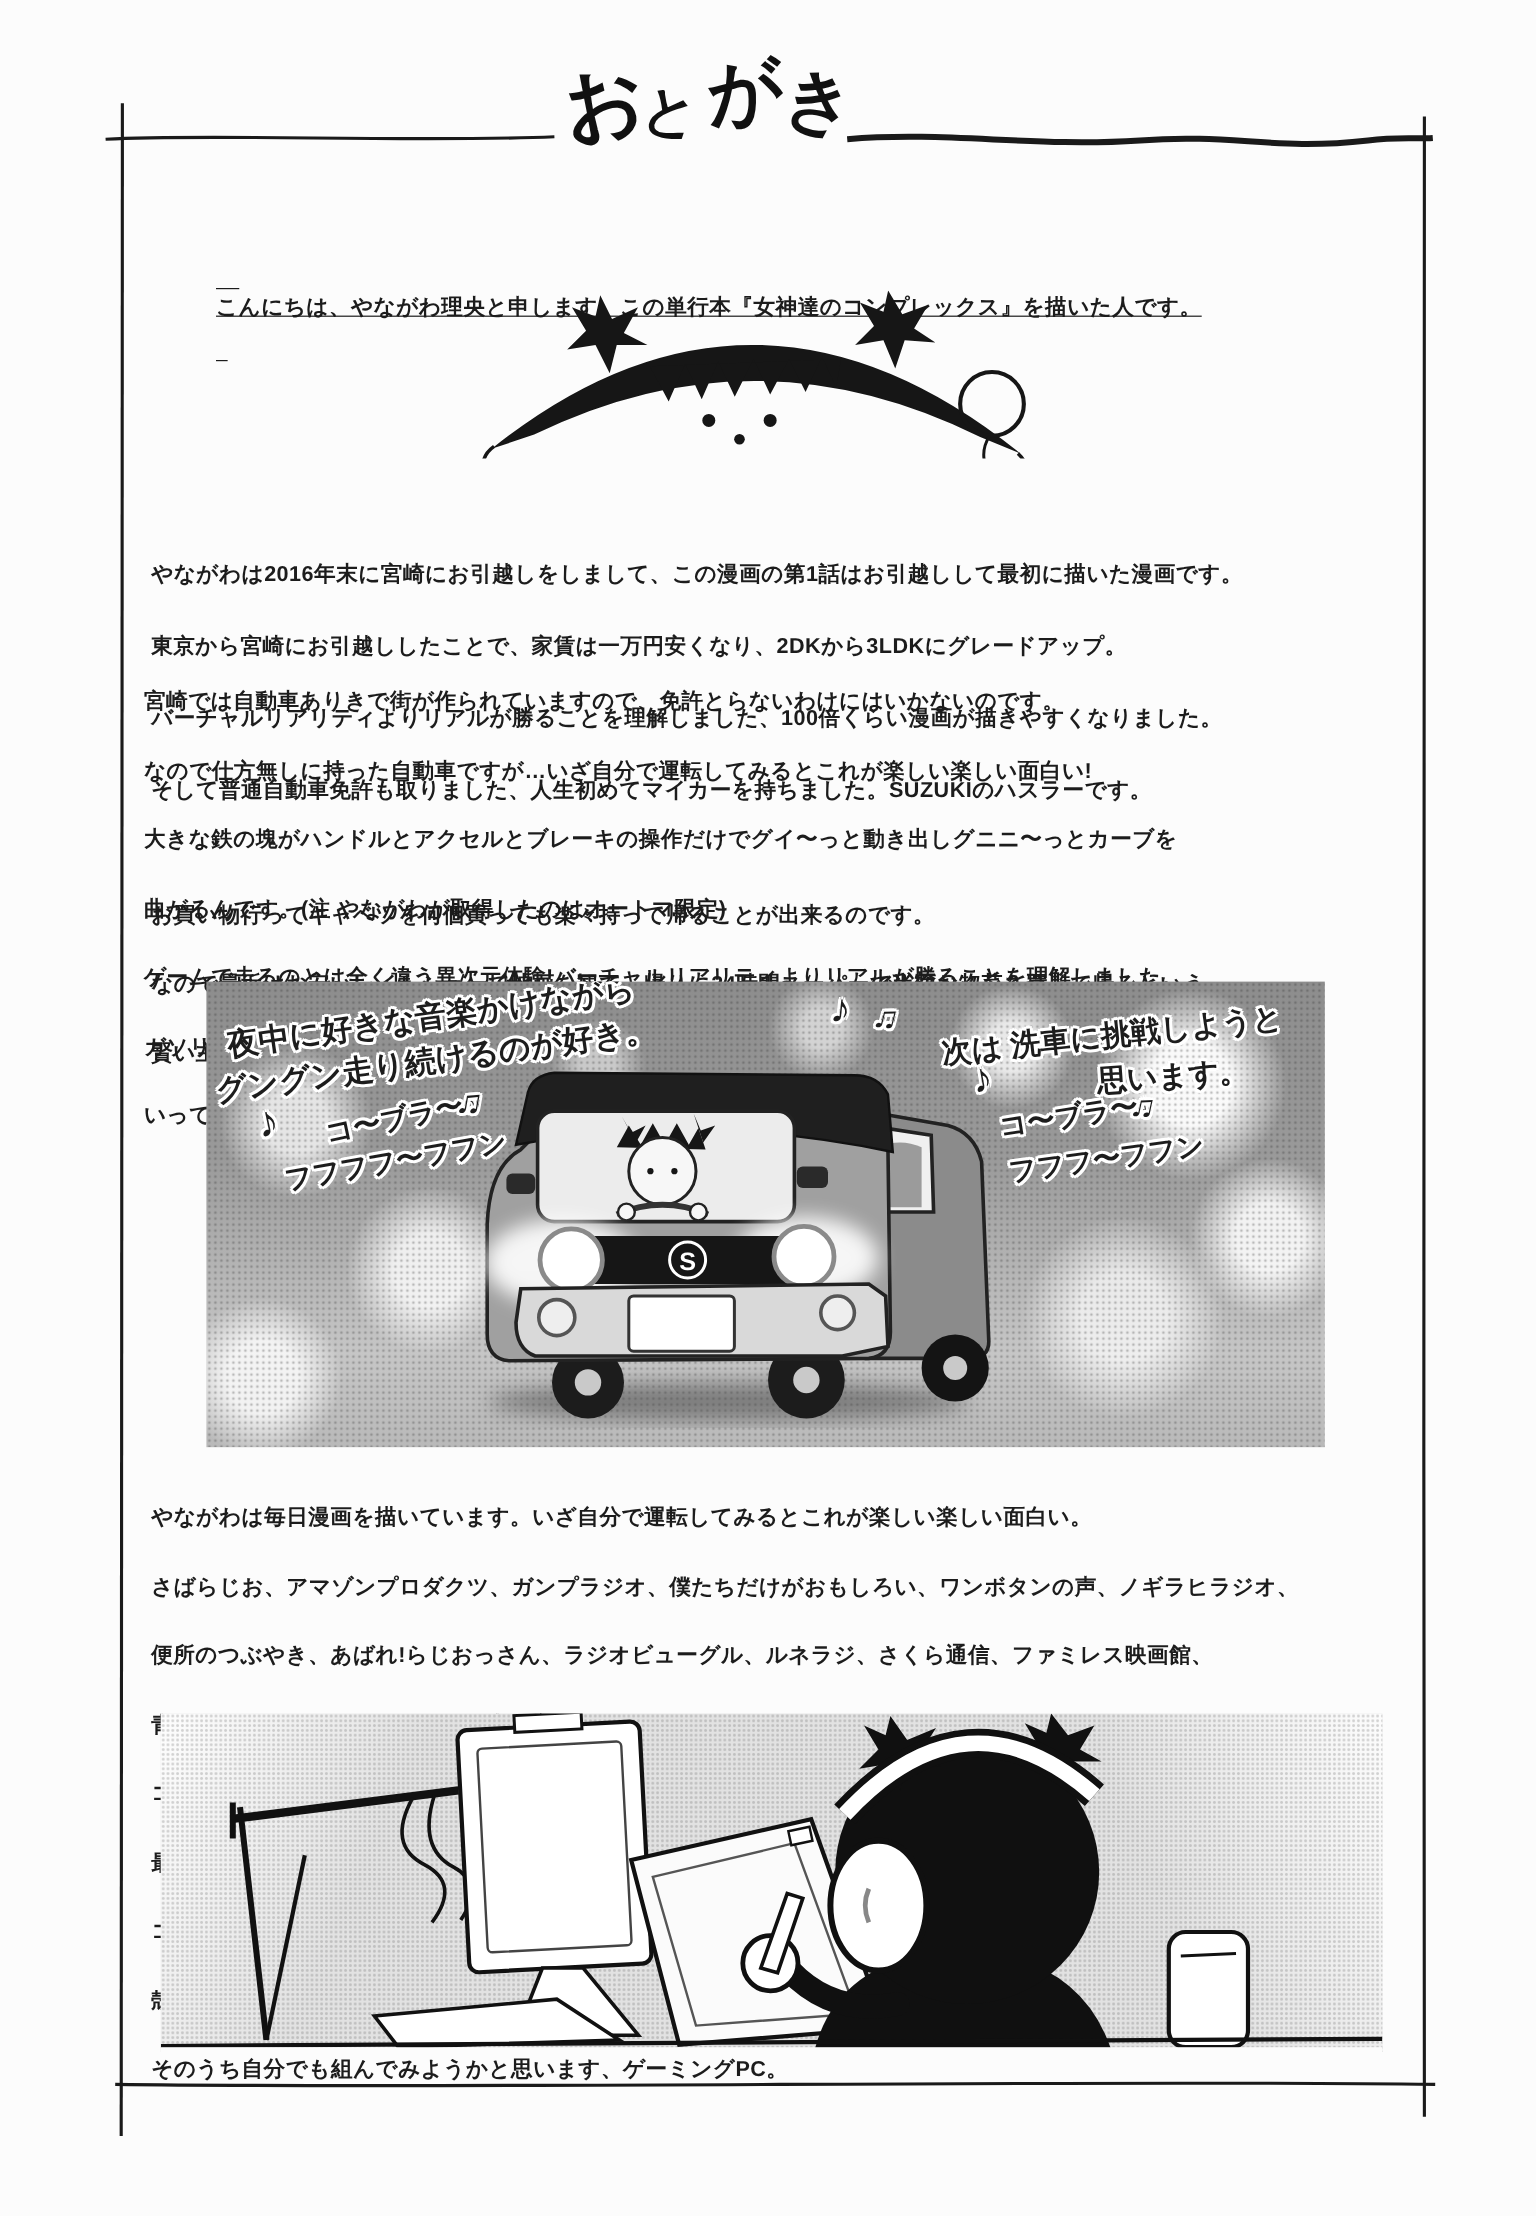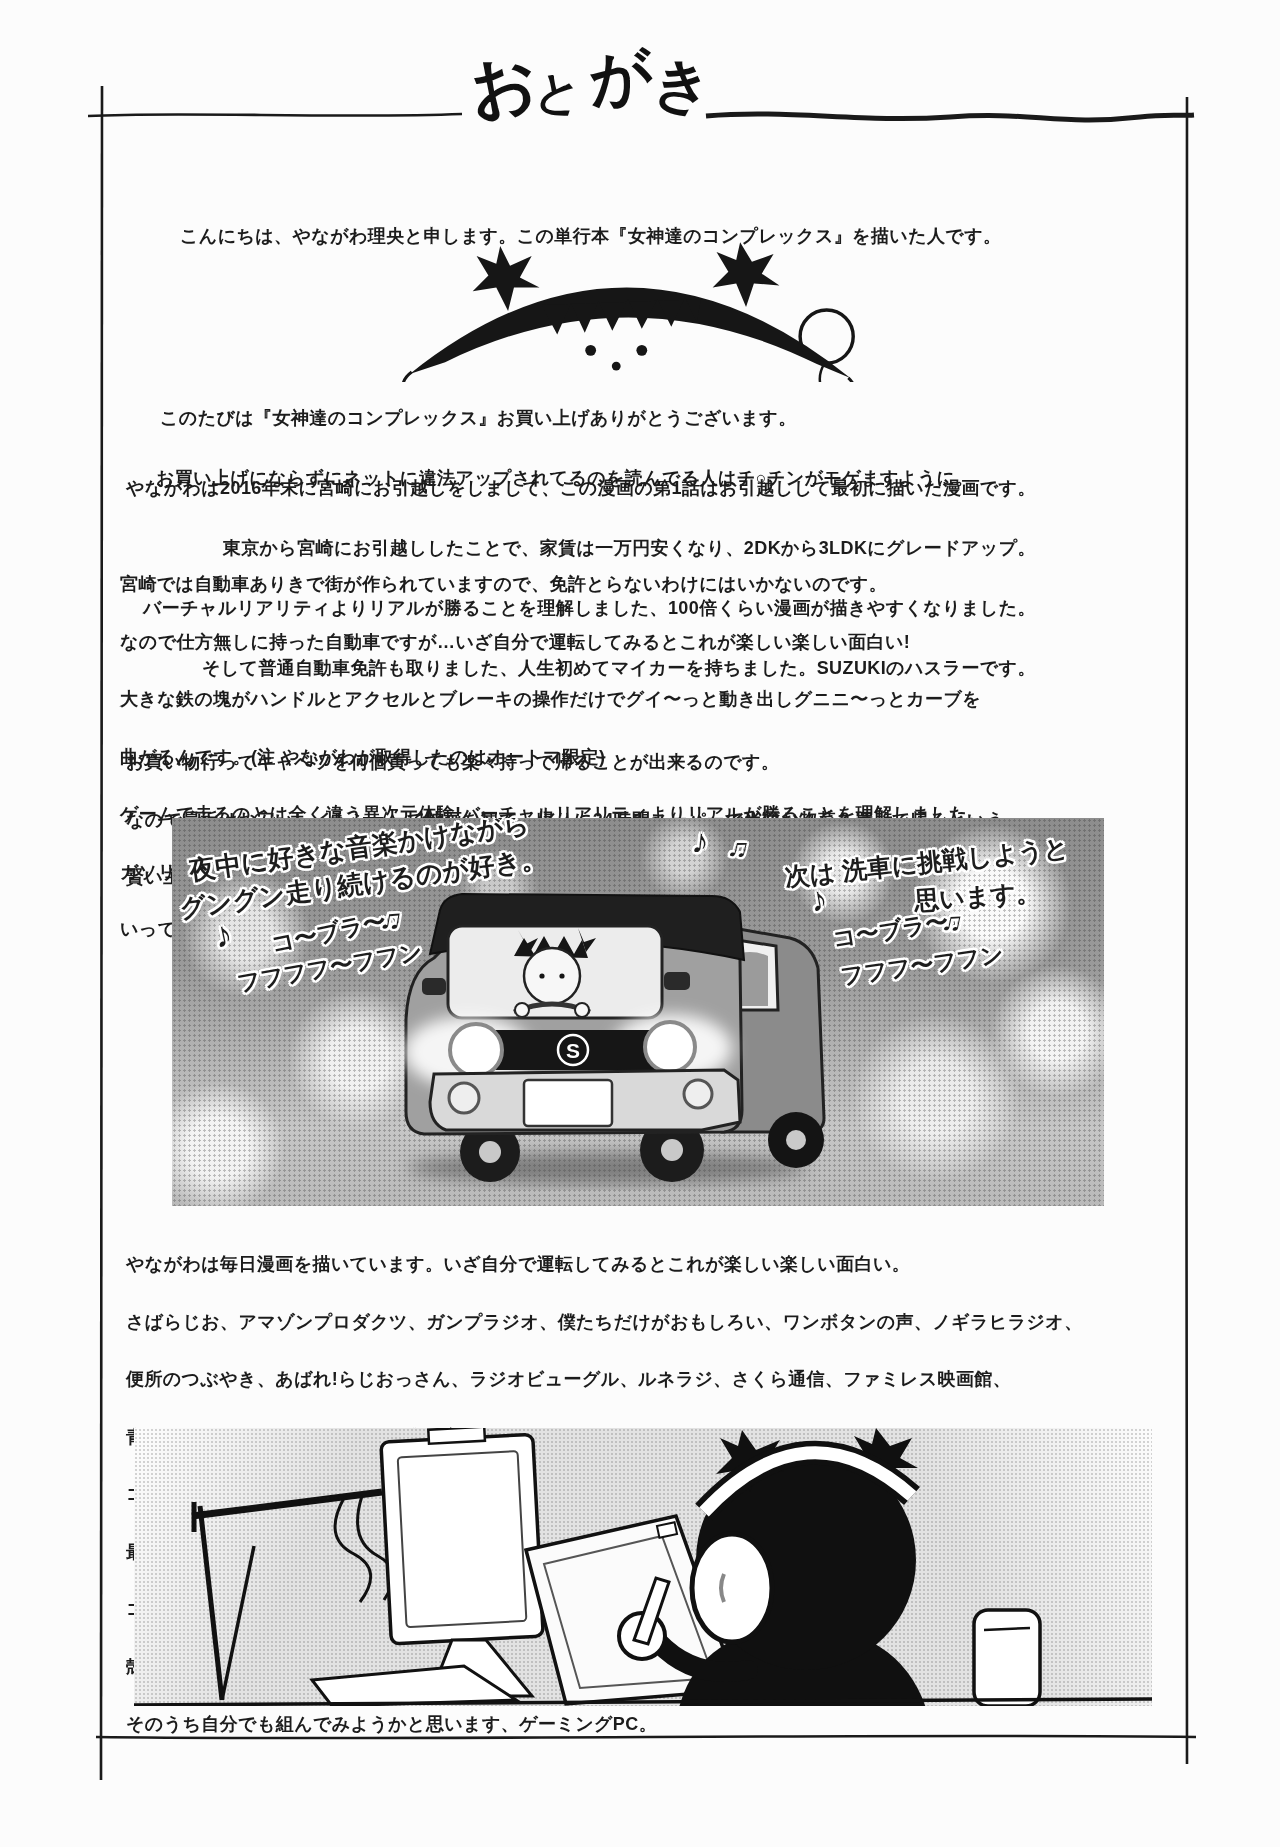--- a/index.html
+++ b/index.html
@@ -84,44 +84,40 @@
     <path d="M96,1737 C400,1741 900,1733 1196,1737" stroke="#1a1a1a" stroke-width="2.6" fill="none"></path>
   </svg>
 
   <div class="title">
     <span class="t0">お</span>
     <span class="t1">と</span>
     <span class="t2">が</span>
     <span class="t3">き</span>
   </div>
 
-  <div class="blk lh24" style="left:180px; top:188px;">
+  <div class="blk lh24" style="left:180px; top:208px;text-decoration:underline;">
     <div>こんにちは、やながわ理央と申します。この単行本『女神達のコンプレックス』を描いた人です。</div>
   </div>
 
   <svg class="abs" style="left:394px; top:242px;" width="472" height="140" viewBox="0 0 480 142">
     <path d="M16,134 Q238,-44 464,138 L430,124 Q240,30 52,122 Z" fill="#161616"></path>
     <path d="M150,64 L166,94 L180,62 L194,92 L208,60 L222,90 L238,58 L252,88 L268,58 L282,86 L296,56 L308,82 L312,58 Z" fill="#161616"></path>
     <circle cx="200" cy="110" r="5.5" fill="#161616"></circle>
     <circle cx="252" cy="110" r="5.5" fill="#161616"></circle>
     <circle cx="226" cy="126" r="4.5" fill="#161616"></circle>
     <polygon points="108,4 118,24 140,14 128,36 148,46 122,46 116,70 104,46 80,50 96,34 84,14 104,22" fill="#161616"></polygon>
     <polygon points="352,0 364,20 386,12 374,32 392,44 366,42 358,66 348,42 324,46 340,30 328,10 348,18" fill="#161616"></polygon>
     <circle cx="440" cy="96" r="27" fill="none" stroke="#161616" stroke-width="3.5"></circle>
     <path d="M438,123 q-10,16 0,32" fill="none" stroke="#161616" stroke-width="2.5"></path>
     <path d="M18,132 q-14,10 -7,27" fill="none" stroke="#161616" stroke-width="3"></path>
     <path d="M462,138 q13,12 3,29" fill="none" stroke="#161616" stroke-width="3"></path>
   </svg>
 
-  <div class="blk lh24" style="left:160px; top:370px;">
-    <div>このたびは『女神達のコンプレックス』お買い上げありがとうございます。</div>
-    <div style="margin-left:-4px">お買い上げにならずにネットに違法アップされてるのを読んでる人はチ○チンがモゲますように。</div>
-  </div>
-
-  <div class="blk lh24" style="left:126px; top:440px;text-align:right;">
+
+  <div class="blk lh24" style="left:126px; top:430px;">
     <div>やながわは2016年末に宮崎にお引越しをしまして、この漫画の第1話はお引越しして最初に描いた漫画です。</div>
     <div>東京から宮崎にお引越ししたことで、家賃は一万円安くなり、2DKから3LDKにグレードアップ。</div>
     <div>バーチャルリアリティよりリアルが勝ることを理解しました、100倍くらい漫画が描きやすくなりました。</div>
     <div>そして普通自動車免許も取りました、人生初めてマイカーを持ちました。SUZUKIのハスラーです。</div>
   </div>
 
   <div class="blk lh21" style="left:120px; top:538px;">
     <div>宮崎では自動車ありきで街が作られていますので、免許とらないわけにはいかないのです。</div>
     <div>なので仕方無しに持った自動車ですが…いざ自分で運転してみるとこれが楽しい楽しい面白い!</div>
     <div>大きな鉄の塊がハンドルとアクセルとブレーキの操作だけでグイ〜っと動き出しグニニ〜っとカーブを</div>

